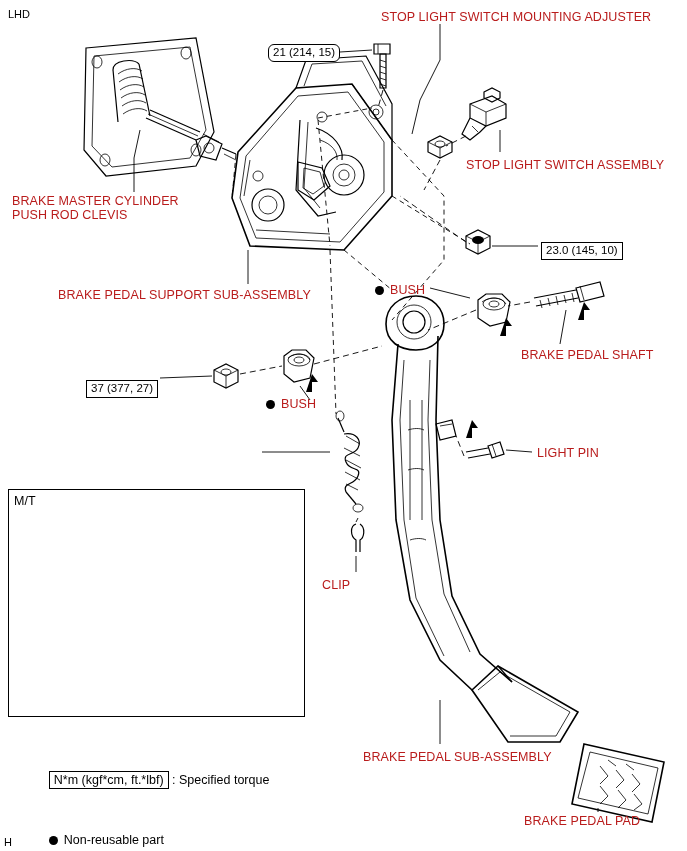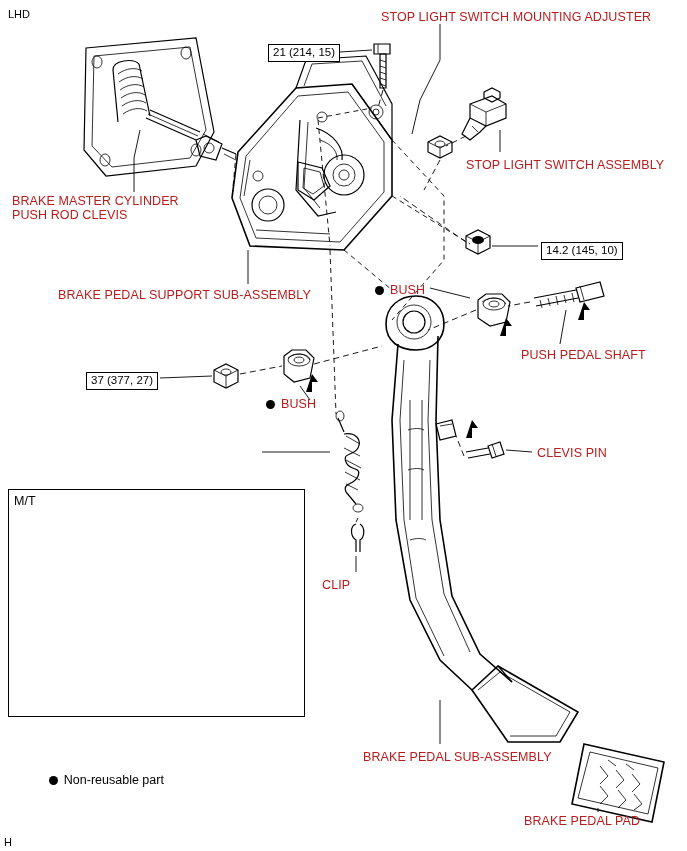--- a/index.html
+++ b/index.html
@@ -389,38 +389,41 @@
   <div class="corner" style="left:4px; top:836px;">H</div>
 
   <div class="lbl" style="left:381px; top:10px;">STOP LIGHT SWITCH MOUNTING ADJUSTER</div>
   <div class="lbl" style="left:466px; top:158px;text-align:right;">STOP LIGHT SWITCH ASSEMBLY</div>
   <div class="lbl" style="left:58px; top:288px;">BRAKE PEDAL SUPPORT SUB-ASSEMBLY</div>
   <div class="lbl" style="left:12px; top:194px;">BRAKE MASTER CYLINDER
 PUSH ROD CLEVIS</div>
 
   <div class="lbl" style="left:375px; top:283px;"><span class="dot"></span><span>BUSH</span></div>
 
-  <div class="lbl" style="left:521px; top:348px;">PUSH PEDAL SHAFT</div>
+  <div class="lbl" style="left:521px; top:348px;">BRAKE PEDAL SHAFT</div>
 
   <div class="lbl" style="left:266px; top:397px;"><span class="dot"></span><span>BUSH</span></div>
 
-  <div class="lbl" style="left:537px; top:446px;">CLEVIS PIN</div>
+  <div class="lbl" style="left:537px; top:446px;">LIGHT PIN</div>
   <div class="lbl" style="left:322px; top:578px;">CLIP</div>
   <div class="lbl" style="left:98px; top:557px;">BRAKE PEDAL SUB-ASSEMBLY</div>
   <div class="lbl" style="left:173px; top:602px;">BRAKE PEDAL PAD</div>
   <div class="lbl" style="left:363px; top:750px;">BRAKE PEDAL SUB-ASSEMBLY</div>
   <div class="lbl" style="left:524px; top:814px;">BRAKE PEDAL PAD</div>
 
-  <div class="boxed" style="left:268px; top:44px;">21 (214, 15)</div>
-  <div class="boxed" style="left:541px; top:242px;">14.2 (145, 10)</div>
-  <div class="boxed" style="left:86px; top:372px;text-align:center;">37 (377, 27)</div>
+  <div class="boxed" style="left:268px; top:44px;border-radius:6px;">21 (214, 15)</div>
+  <div class="boxed" style="left:541px; top:242px;">23.0 (145, 10)</div>
+  <div class="boxed" style="left:86px; top:380px;text-align:center;">37 (377, 27)</div>
 
   <div class="mt-box"></div>
   <div class="mt-label">M/T</div>
 
   <div class="legend" style="left:28px; top:756px;">
+    <div class="legend-row" style="margin-bottom:12px;">
+      <span style="border:1px solid #000; padding:1px 4px;">N*m (kgf*cm, ft.*lbf)</span><span> : Specified torque</span>
+    </div>
     <div class="legend-row" style="margin-bottom:10px;">
       <span class="dot"></span><span>Non-reusable part</span>
     </div>
 
   </div>
 
 </div>
 
 </body></html>

